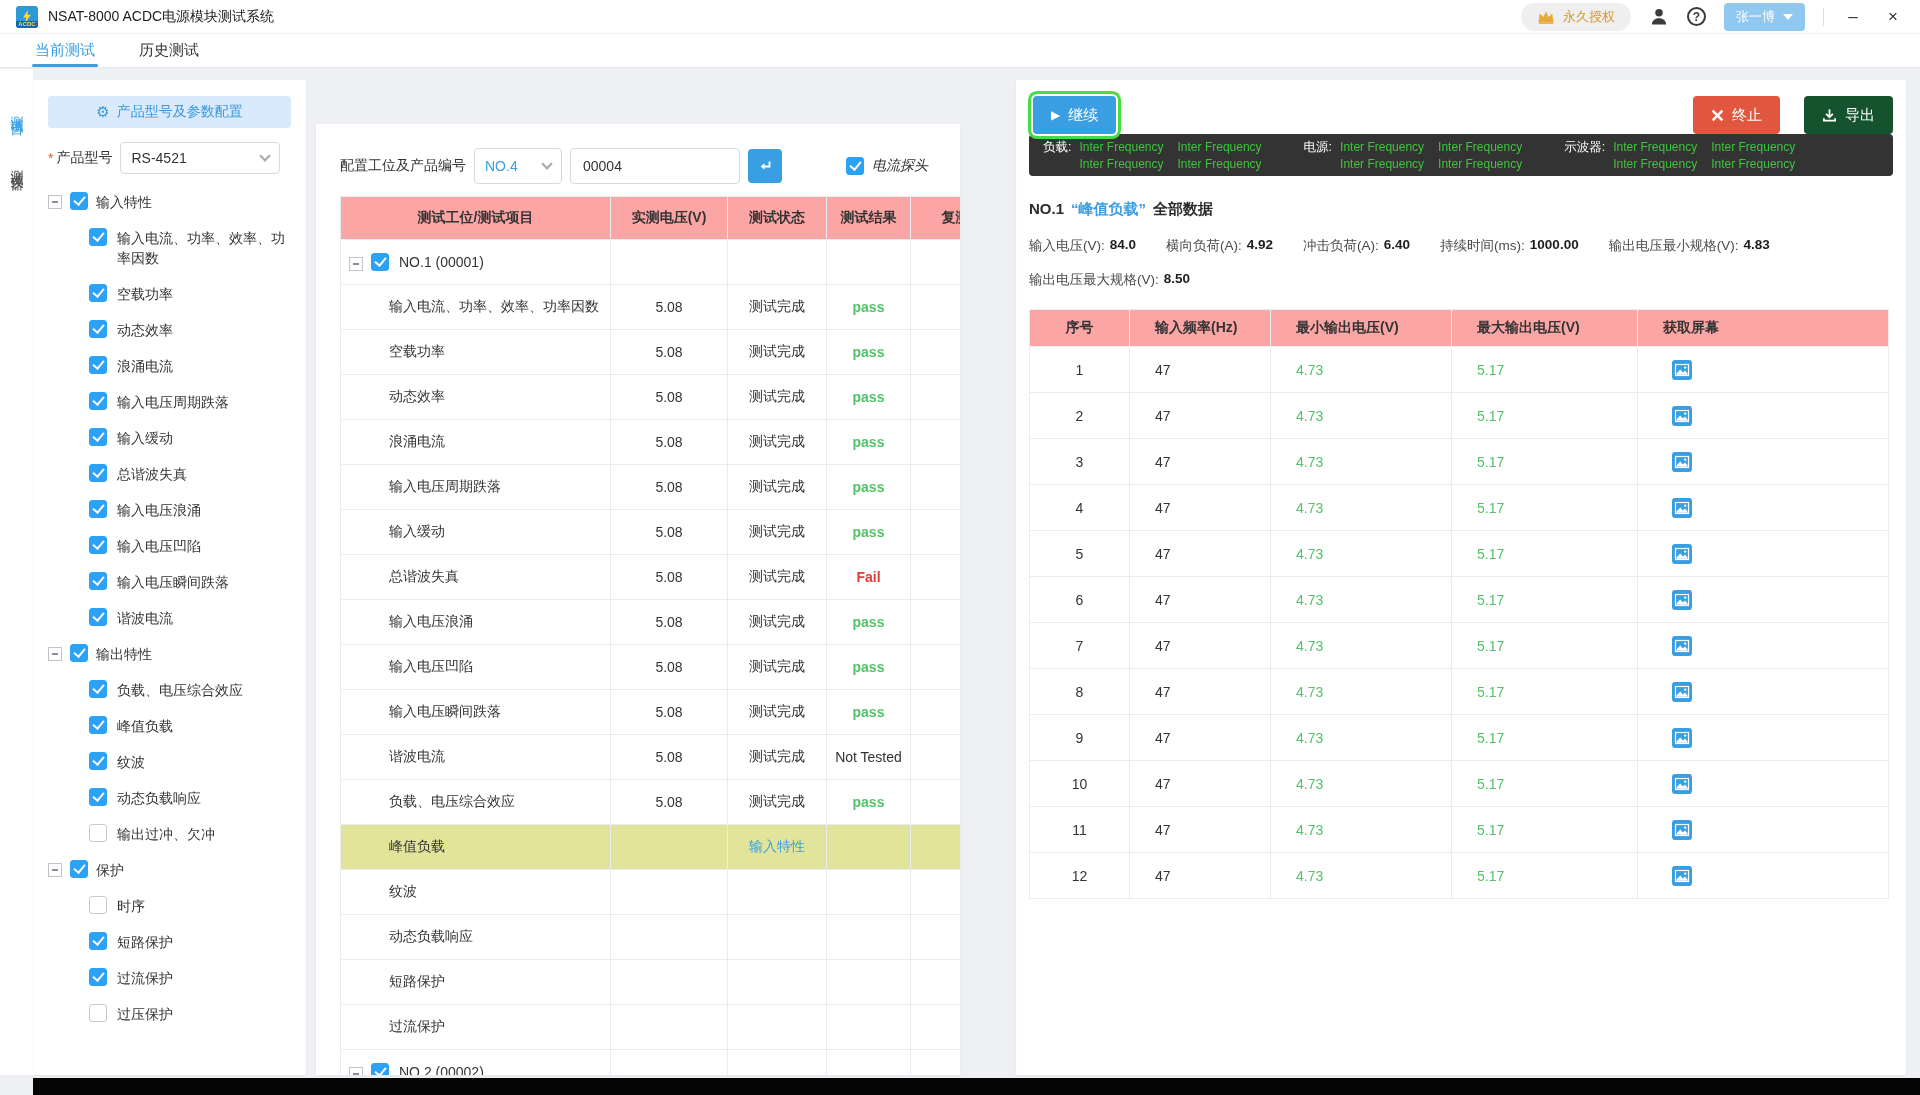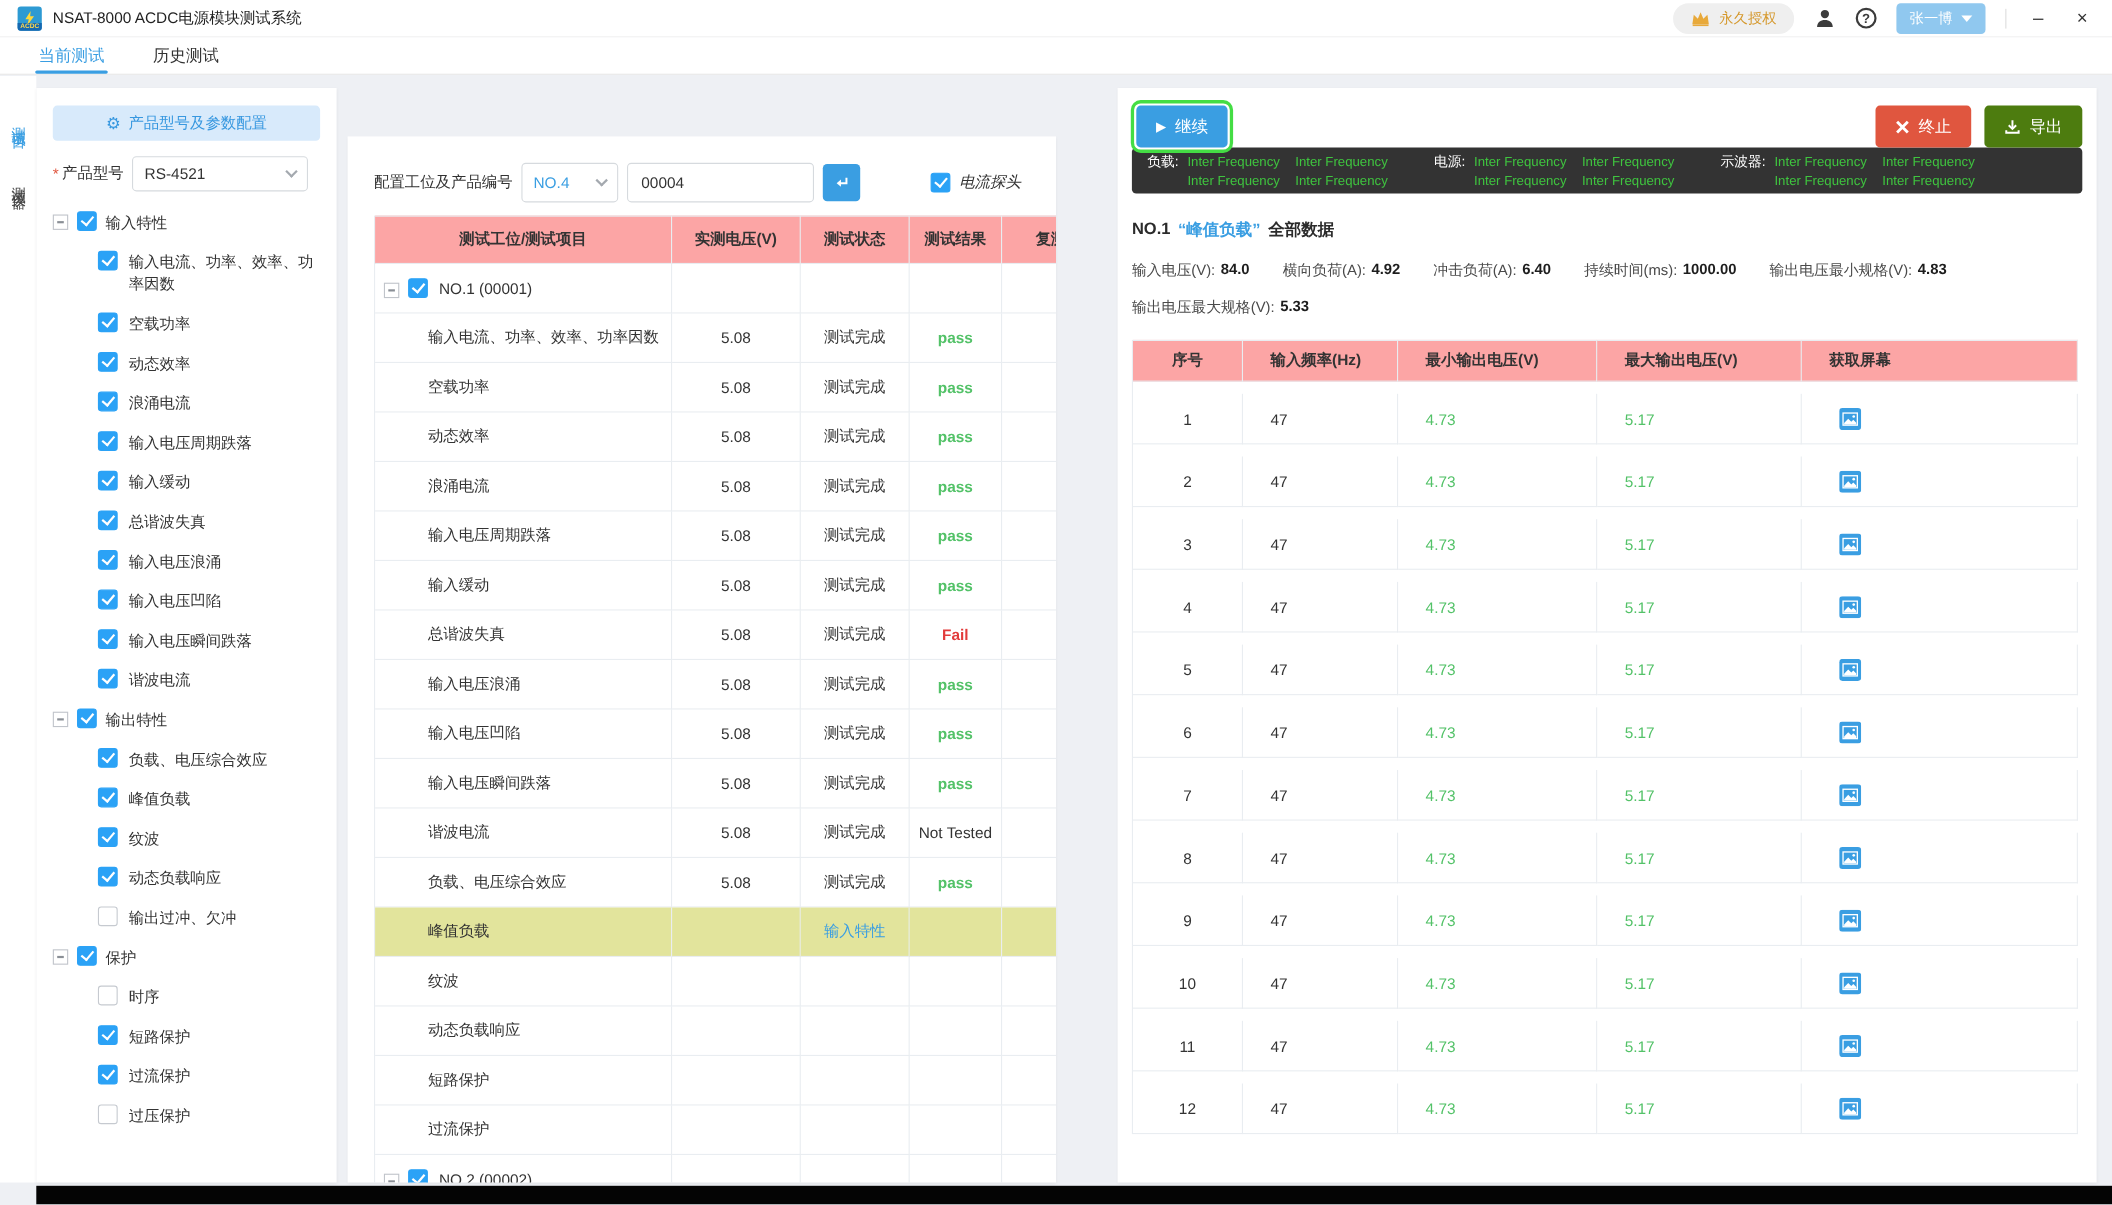--- a/index.html
+++ b/index.html
@@ -97,36 +97,36 @@
   .result.pass { color:#53c268; font-weight:bold; }
   .result.fail { color:#e23b3b; font-weight:bold; }
   .trow.hl > div { background:#e2e49c; }
   
   .btn-row { display:flex; align-items:center; }
   .btn { height:38px; border-radius:4px; display:flex; align-items:center; gap:8px; padding:0 18px;
     color:#fff; font-size:15px; cursor:pointer; border:none; font-family:inherit; }
   .btn.continue { background:#3a9ee2; box-shadow:0 0 0 2px #fff, 0 0 0 5px #44dd44; margin-left:4px; }
   .play-glyph { font-size:12px; }
   .btn.stop { background:#e0563f; margin-left:auto; }
-  .btn.export { background:#4d7c0f; margin-left:12px; }
+  .btn.export { background:#14532d; margin-left:24px; }
   .inst-bar { height:42px; background:#333; border-radius:4px; display:flex;
     align-items:center; padding:0 14px; }
   .inst-group { display:flex; align-items:flex-start; margin-right:42px; }
   .inst-label { color:#fff; font-size:12.5px; line-height:16px; margin-right:8px; white-space:nowrap; }
   .inst-vals { display:grid; grid-template-columns:auto auto; column-gap:14px; row-gap:1px; }
   .inst-val { color:#3fc43f; font-size:12px; line-height:16px; white-space:nowrap; }
   .detail-title { margin-top:24px; display:flex; gap:7px; font-size:15px; font-weight:bold; color:#2b2b2b; }
   .detail-title .item { color:#3a9ee2; }
   .params { margin-top:18px; display:flex; flex-wrap:wrap; column-gap:30px; row-gap:16px;
     font-size:13.5px; max-width:864px; }
   .param { display:flex; white-space:nowrap; }
   .param .pl { color:#4a4a4a; }
   .param .pv { font-weight:bold; color:#1d1d1d; margin-left:5px; }
   #rtable { margin-top:20px; width:860px; border-left:1px solid #e9edf1; }
-  #rtable .thead, #rtable .trow { grid-template-columns:100px 141px 181px 186px 251px;margin-top:11px; }
+  #rtable .thead, #rtable .trow { grid-template-columns:100px 141px 181px 186px 251px; }
   #rtable .thead > div { height:38px; justify-content:flex-start; padding-left:25px; }
   #rtable .trow > div { height:46px; justify-content:flex-start; padding-left:25px; }
   #rtable .thead > .c0, #rtable .trow > .c0 { justify-content:center; padding-left:0; }
   #rtable .trow > .c4 { padding-left:34px; }
   .green { color:#53c268; }
   .img-icon { width:20px; height:20px; display:flex; cursor:pointer; }
   
   .black-bar { position:absolute; left:33px; right:0; bottom:0; height:17px; background:#040404; }
 </style>
 </head>
@@ -581,21 +581,21 @@
       <span class="param">
         <span class="pl">持续时间(ms):</span>
         <span class="pv">1000.00</span>
       </span>
       <span class="param">
         <span class="pl">输出电压最小规格(V):</span>
         <span class="pv">4.83</span>
       </span>
       <span class="param">
         <span class="pl">输出电压最大规格(V):</span>
-        <span class="pv">5.33</span>
+        <span class="pv">8.50</span>
       </span>
     </div>
 
   <div id="rtable">
       <div class="thead">
         <div class="c0">序号</div>
         <div class="c1">输入频率(Hz)</div>
         <div class="c2">最小输出电压(V)</div>
         <div class="c3">最大输出电压(V)</div>
         <div class="c4">获取屏幕</div>

